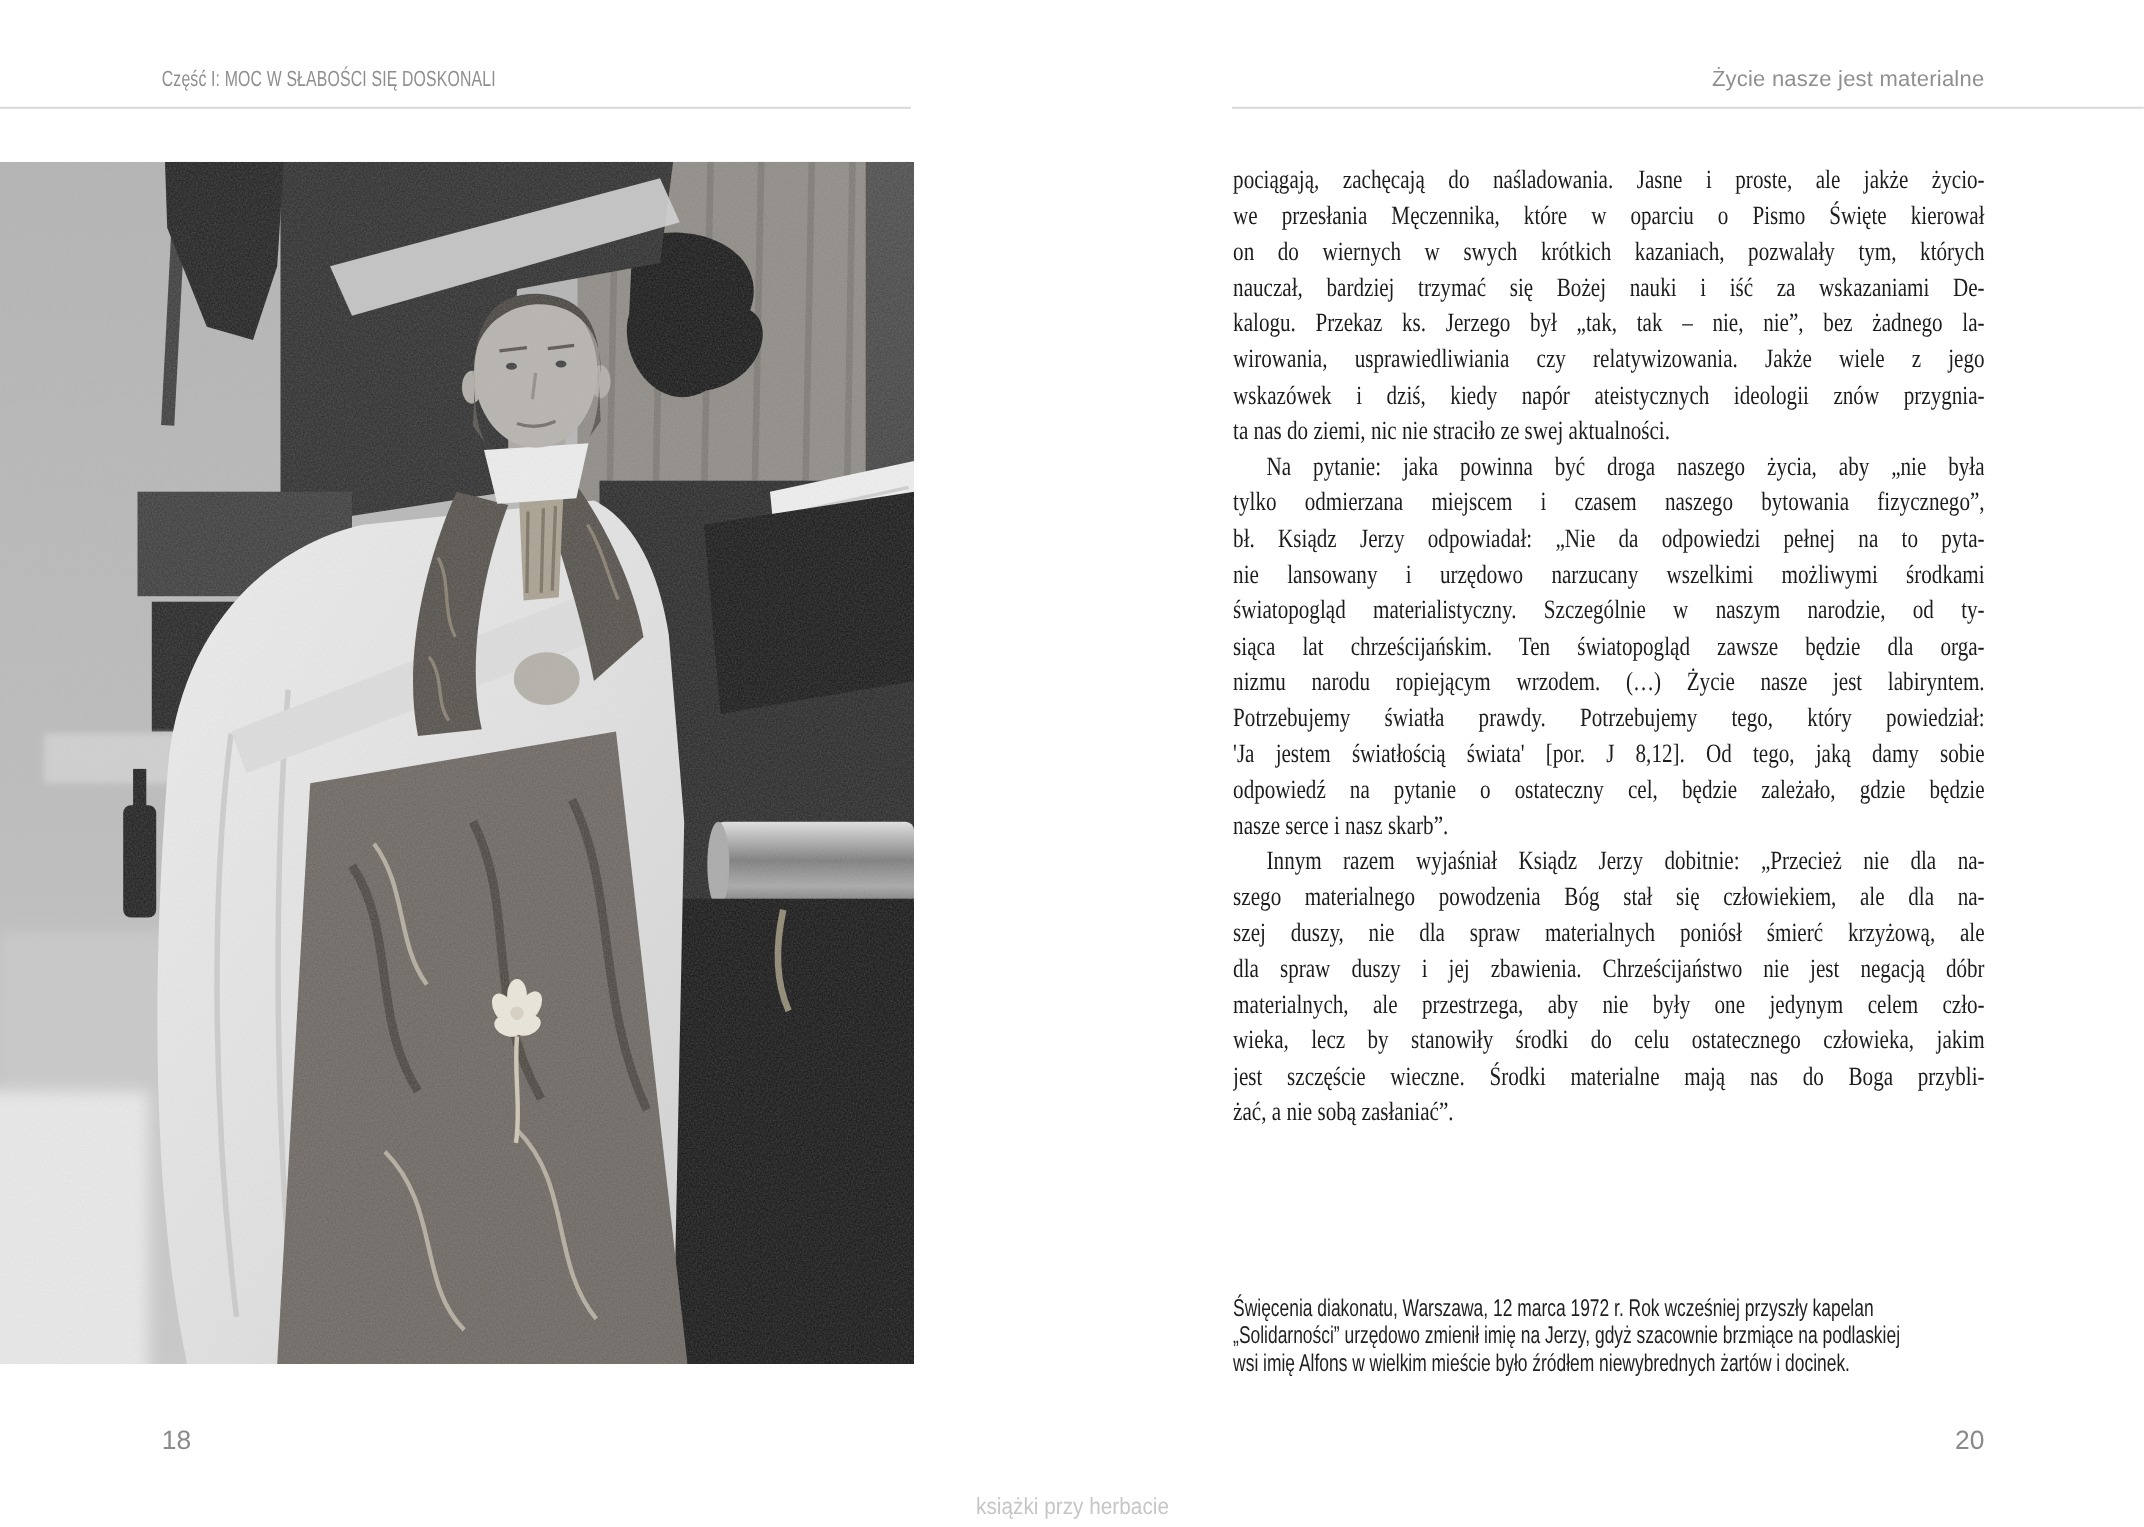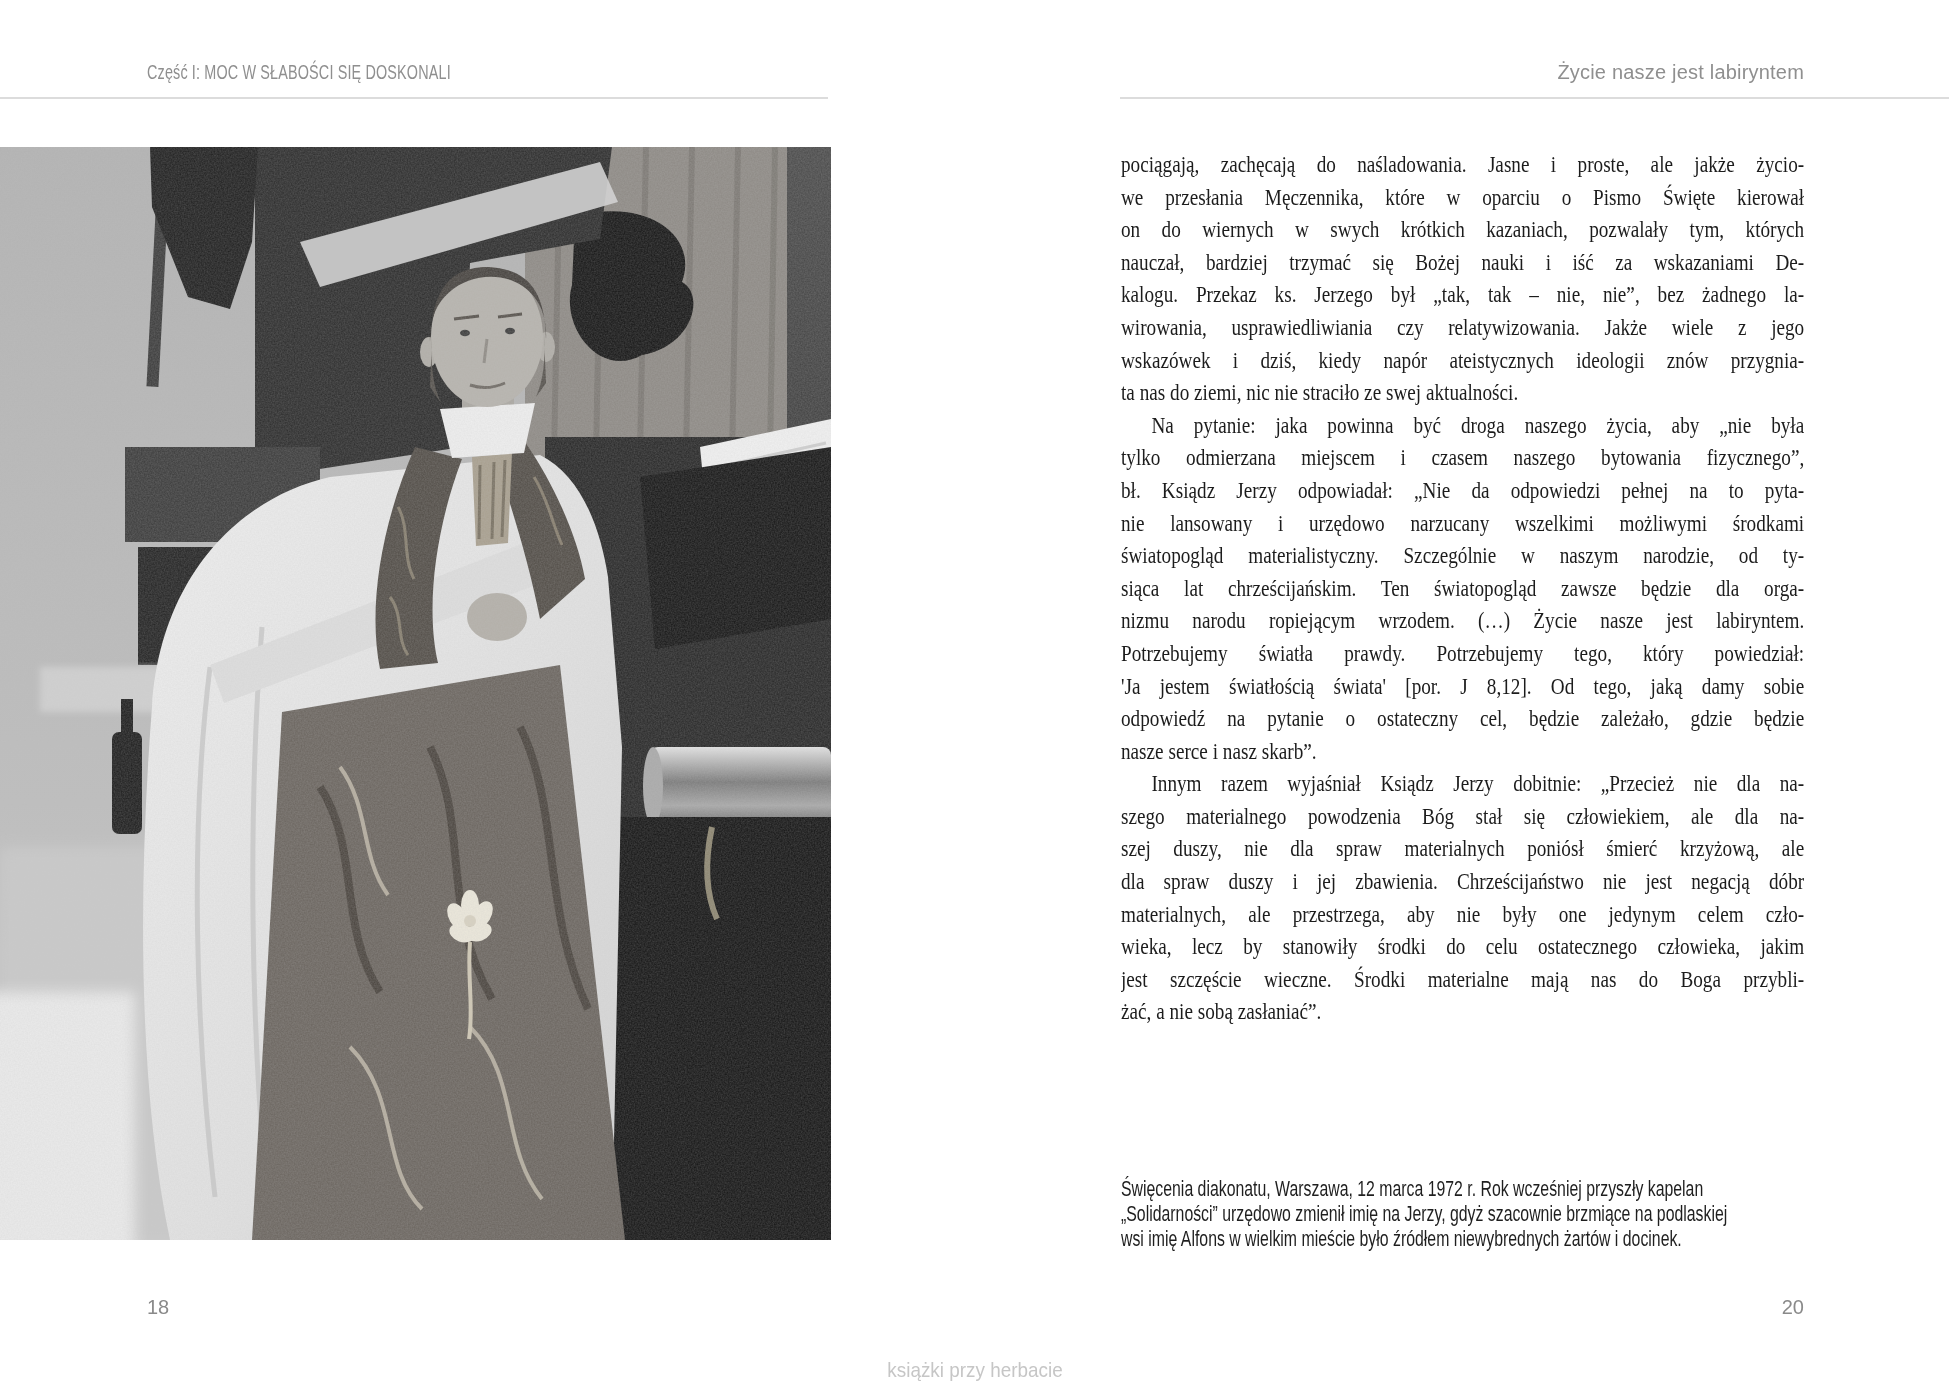--- a/index.html
+++ b/index.html
@@ -28,35 +28,35 @@
   .bline.end{text-align-last:left;}
   .bline.indent{text-indent:38px;}
 
   
   .caption{position:absolute;left:1121px;top:1176px;width:920px;
            transform:scaleX(.72);transform-origin:left top;
            font-size:22px;line-height:25px;color:#1f1f1f;}
   .cline{white-space:nowrap;}
 
   
-  .pagenum{position:absolute;top:1296px;font-size:20px;color:#8a8a8a;}
+  .pagenum{position:absolute;top:1296px;font-size:24px;color:#8a8a8a;}
   .pn-left{left:147px;}
   .pn-right{right:145px;}
 
   
   .watermark{position:absolute;left:50%;top:1358px;font-size:21px;color:#c6c6c6;
              transform:translateX(-50%) scaleX(.9);white-space:nowrap;}
 </style>
 </head>
 <body>
 
 <div class="page">
 
   <div class="hdr hdr-left">Część I: MOC W SŁABOŚCI SIĘ DOSKONALI</div>
-  <div class="hdr hdr-right">Życie nasze jest labiryntem</div>
+  <div class="hdr hdr-right">Życie nasze jest materialne</div>
   <div class="rule rule-left"></div>
   <div class="rule rule-right"></div>
 
   <div class="photo">
     <svg width="831" height="1093" viewBox="0 0 831 1093" xmlns="http://www.w3.org/2000/svg">
       <defs>
         <linearGradient id="wallGrad" x1="0" y1="0" x2="0" y2="1">
           <stop offset="0" stop-color="#b2b2b2"></stop>
             <stop offset=".6" stop-color="#bdbdbd"></stop>
             <stop offset="1" stop-color="#cccccc"></stop>

